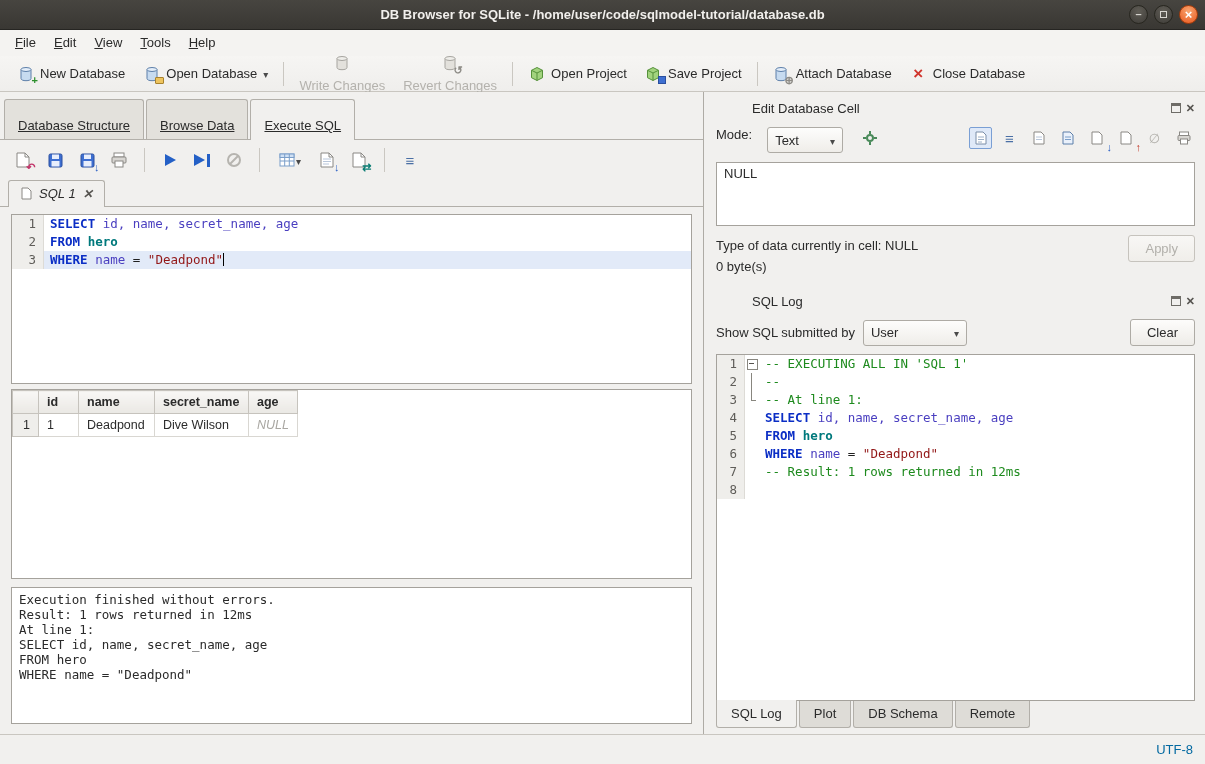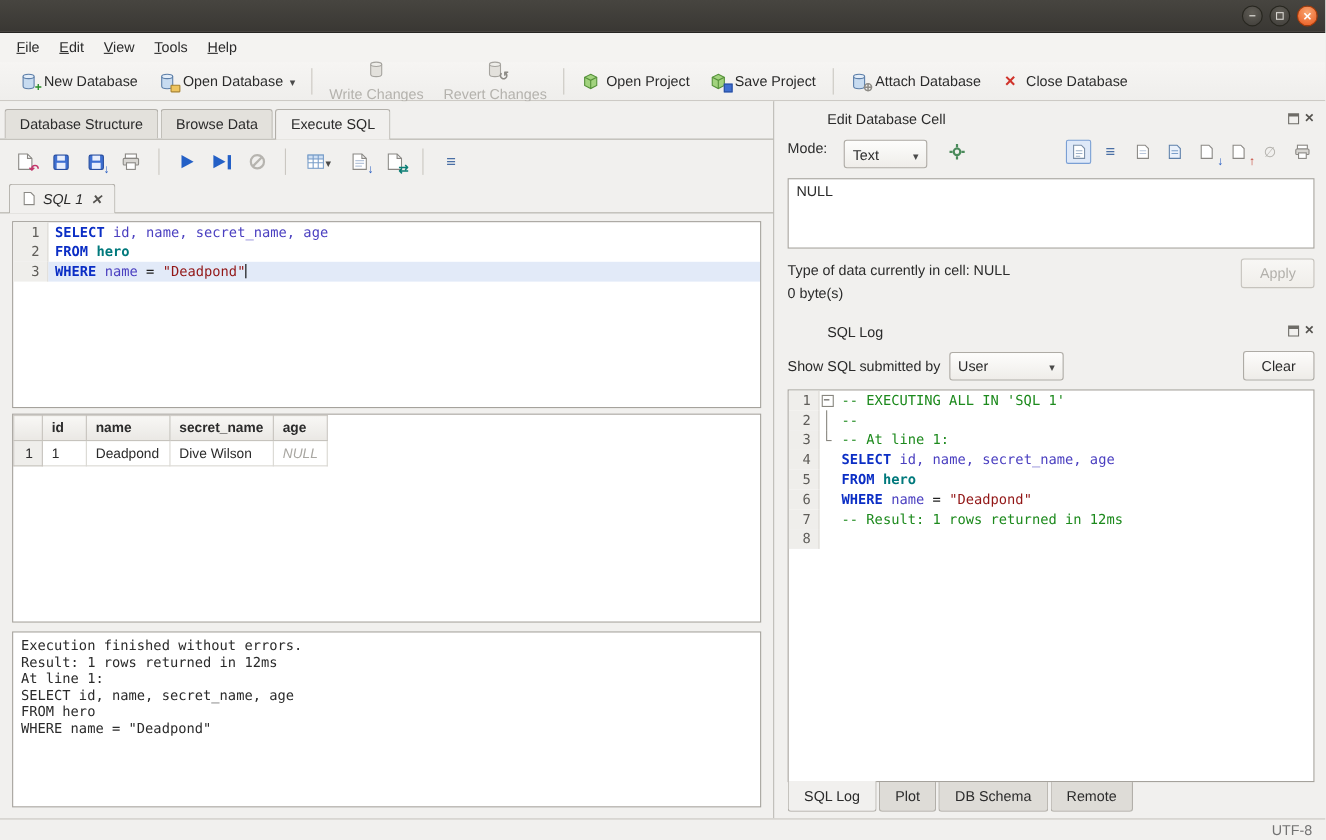--- a/index.html
+++ b/index.html
@@ -42,21 +42,21 @@
   .i-x{color:#d0342c;font-weight:bold;font-size:17px;line-height:1;}
   .i-xsmall{color:#55534f;font-weight:bold;font-size:12px;line-height:1;}
 
   
   .main{flex:1;display:flex;min-height:0;}
   .left-panel{width:704px;flex:none;display:flex;flex-direction:column;border-right:1px solid #aeaba5;background:#f1f0ee;}
   .right-panel{flex:1;display:flex;flex-direction:column;background:#f1f0ee;padding:6px 10px 0 12px;min-width:0;}
 
   
   .doc-tabs{display:flex;align-items:flex-end;padding:7px 4px 0;gap:2px;border-bottom:1px solid #b2afa9;flex:none;}
-  .doc-tab{padding:5px 13px 6px;border:1px solid #b2afa9;border-bottom:none;background:#e3e1dc;border-radius:3px 3px 0 0;}
+  .doc-tab{padding:18px 13px 6px;border:1px solid #b2afa9;border-bottom:none;background:#e3e1dc;border-radius:3px 3px 0 0;text-decoration:underline;}
   .doc-tab.active{background:#f1f0ee;margin-bottom:-1px;padding-bottom:7px;}
 
   
   .sql-toolbar{display:flex;align-items:center;gap:6px;padding:8px 10px 4px;flex:none;}
   .icon-btn{width:26px;height:24px;display:flex;align-items:center;justify-content:center;border-radius:3px;position:relative;}
   .i-play{width:0;height:0;border-left:11px solid #2460c6;border-top:6.5px solid transparent;border-bottom:6.5px solid transparent;}
   .i-playbar{width:2.5px;height:13px;background:#2460c6;margin-left:2px;}
   .i-stop{width:14px;height:14px;border:2px solid #b6b4af;border-radius:50%;position:relative;}
   .i-stop::after{content:"";position:absolute;left:-1px;top:4px;width:12px;height:2px;background:#b6b4af;transform:rotate(-45deg);}
 
@@ -118,28 +118,29 @@
   .log-spacer{flex:1;}
   .log-editor{margin-top:8px;border:1px solid #a5a29c;background:#fff;flex:1;overflow:hidden;font-family:"DejaVu Sans Mono",monospace;font-size:12.5px;}
   .log-editor .gutter{width:28px;}
 
   
   .bottom-tabs{display:flex;gap:2px;padding:0 0 6px;flex:none;}
   .b-tab{padding:5px 14px 6px;border:1px solid #b2afa9;border-top:none;background:#dedcd7;border-radius:0 0 3px 3px;}
   .b-tab.active{background:#f1f0ee;margin-top:-1px;padding-top:6px;}
 
   
-  .statusbar{height:20px;flex:none;border-top:1px solid #c9c6c0;background:#f1f0ee;display:flex;align-items:center;justify-content:flex-end;padding:0 12px;color:#737373;}
+  .statusbar{height:30px;flex:none;border-top:1px solid #c9c6c0;background:#f1f0ee;display:flex;align-items:center;justify-content:flex-end;padding:0 12px;color:#0369a1;}
 </style>
 </head>
 <body>
 
 <div class="window">
 
   <div class="titlebar">
+    <span>DB Browser for SQLite - /home/user/code/sqlmodel-tutorial/database.db</span>
     <div class="win-controls">
       <div class="win-btn">–</div>
       <div class="win-btn">
           <span class="sq"></span>
         </div>
       <div class="win-btn close">×</div>
     </div>
   </div>
 
   <div class="menubar">

